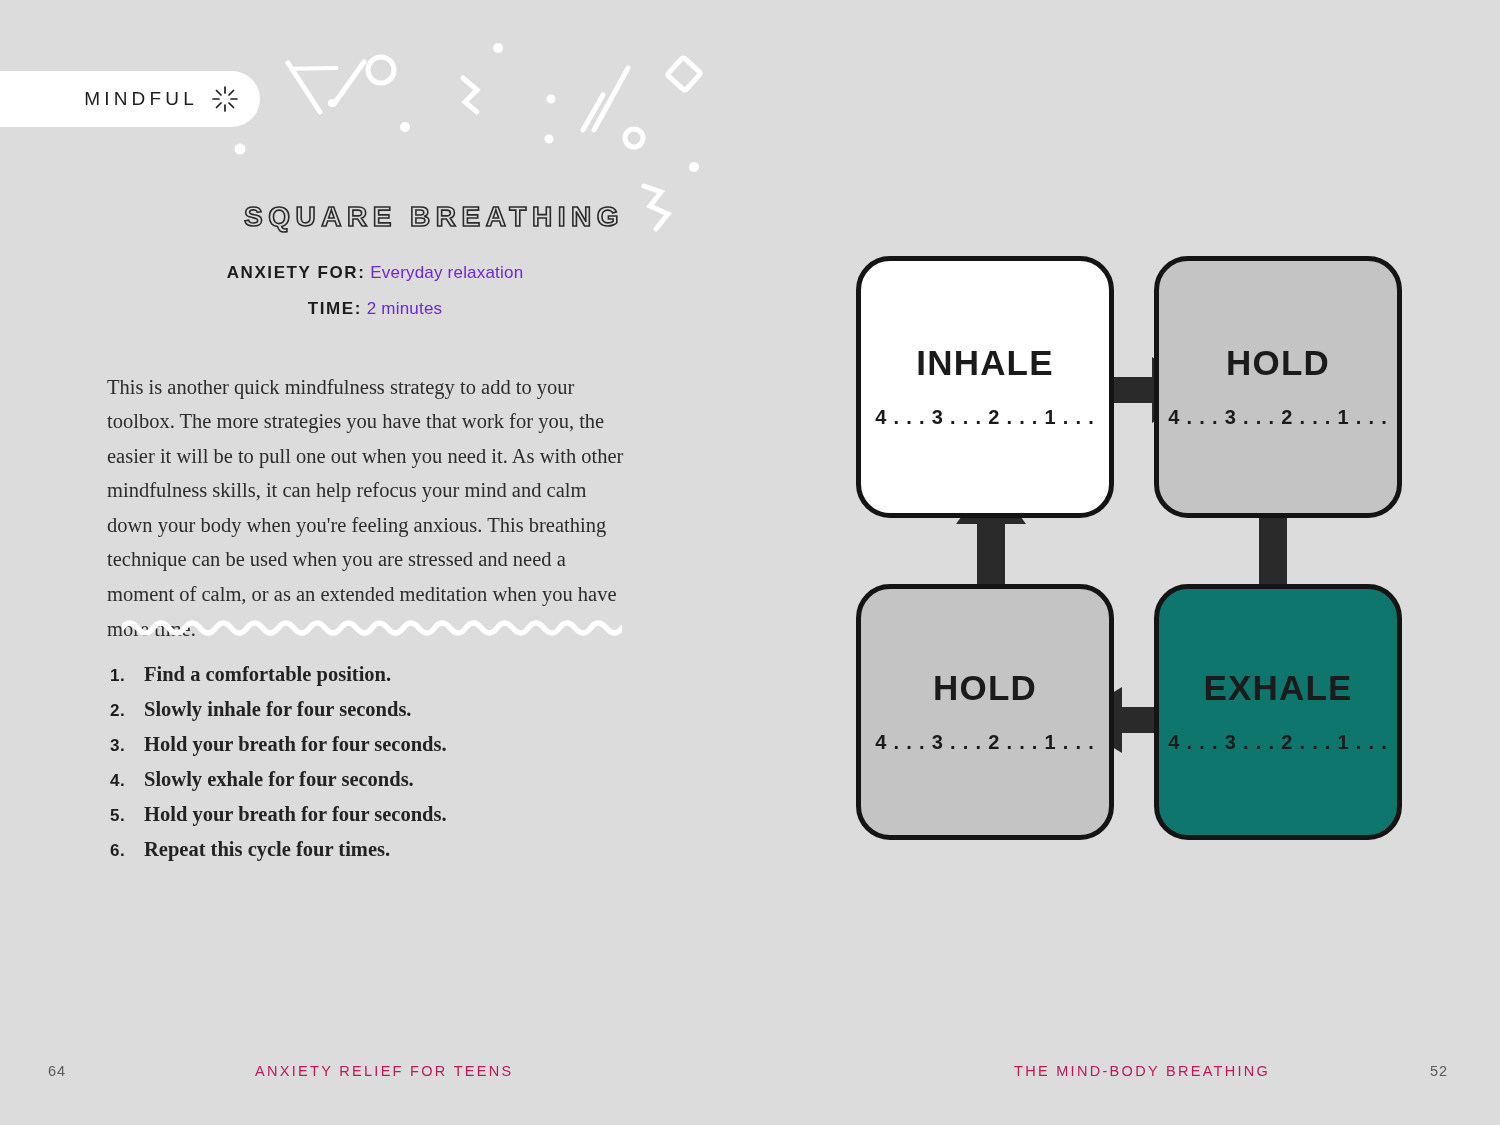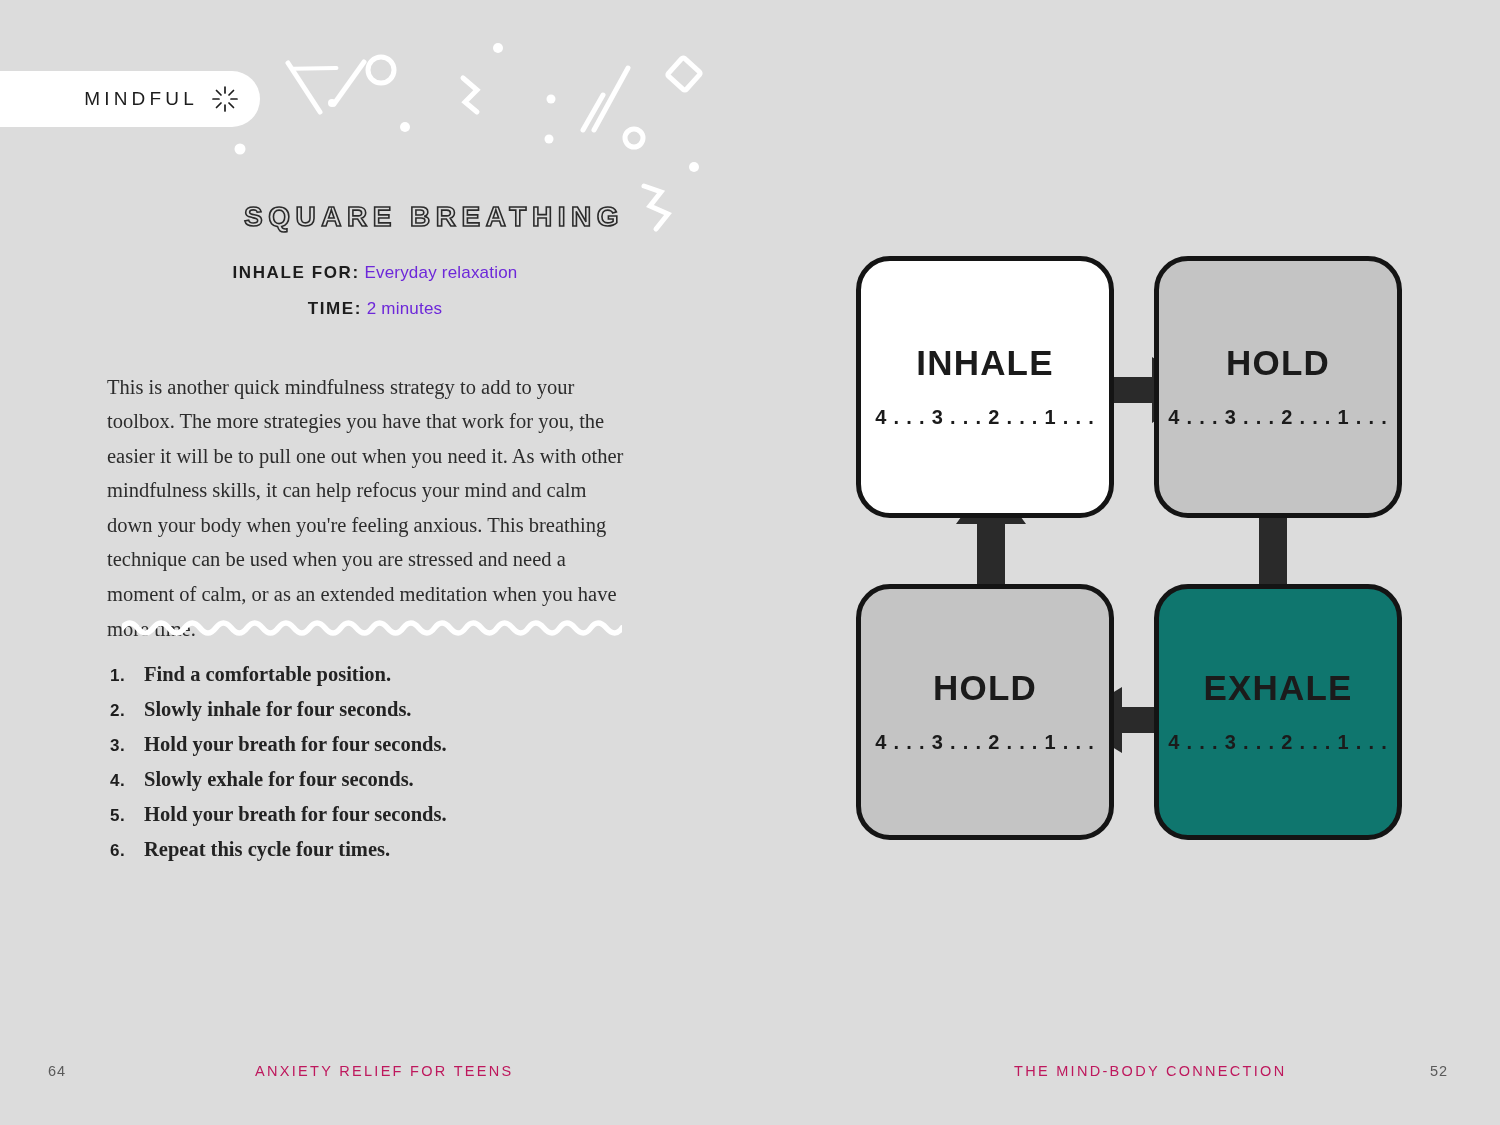--- a/index.html
+++ b/index.html
@@ -274,21 +274,21 @@
         <line x1="9" y1="17" x2="4.5" y2="21.5"></line>
       </g>
     </svg>
   </div>
 
   <div id="left-page">
 
     <h1 id="page-title">SQUARE BREATHING</h1>
 
     <div class="meta-line" id="useful-for-line">
-      <span class="meta-label">INHALE FOR:</span>
+      <span class="meta-label">ANXIETY FOR:</span>
       <span class="meta-value">Everyday relaxation</span>
     </div>
 
     <div class="meta-line" id="time-line">
       <span class="meta-label">TIME:</span>
       <span class="meta-value">2 minutes</span>
     </div>
 
     <p id="body-copy">This is another quick mindfulness strategy to add to your toolbox. The more strategies you have that work for you, the easier it will be to pull one out when you need it. As with other mindfulness skills, it can help refocus your mind and calm down your body when you're feeling anxious. This breathing technique can be used when you are stressed and need a moment of calm, or as an extended meditation when you have more time.</p>
 
@@ -361,16 +361,16 @@
       <div class="flow-box" id="box-exhale">
         <span class="box-title">EXHALE</span>
         <span class="box-count">4 . . . 3 . . . 2 . . . 1 . . .</span>
       </div>
 
     </div>
   </div>
 
   <div class="footer-text" id="footer-left-page-num">64</div>
   <div class="footer-text" id="footer-left-title">ANXIETY RELIEF FOR TEENS</div>
-  <div class="footer-text" id="footer-right-title">THE MIND-BODY CONNECTION</div>
+  <div class="footer-text" id="footer-right-title">THE MIND-BODY BREATHING</div>
   <div class="footer-text" id="footer-right-page-num">52</div>
 
 </div>
 
 </body></html>

